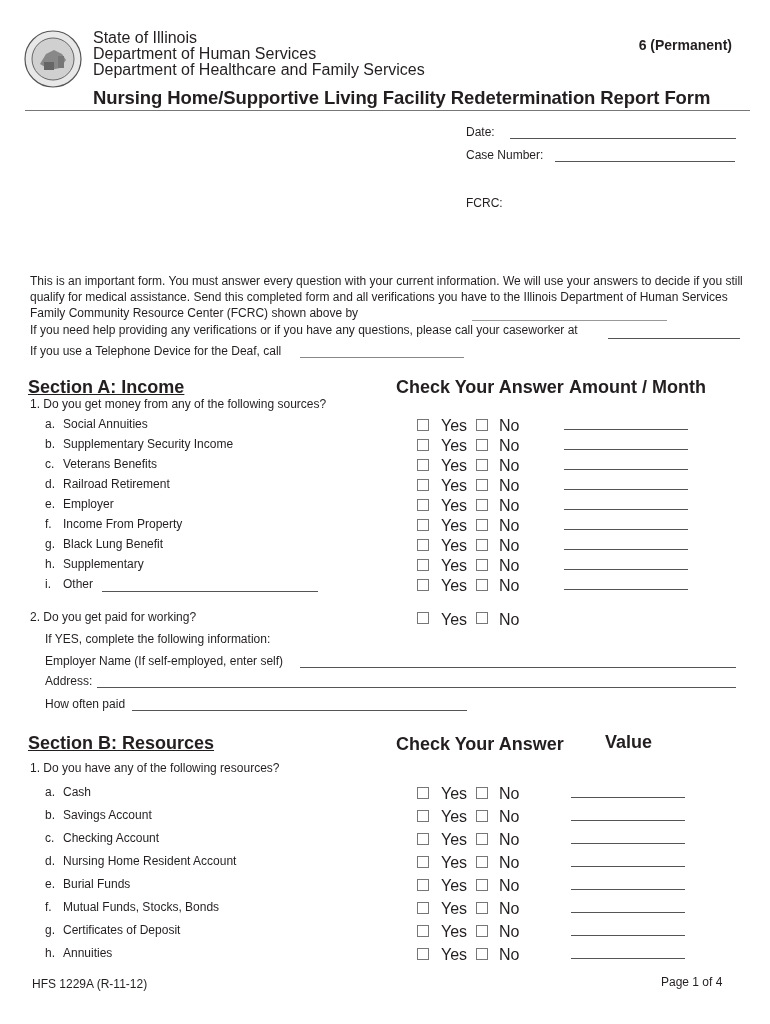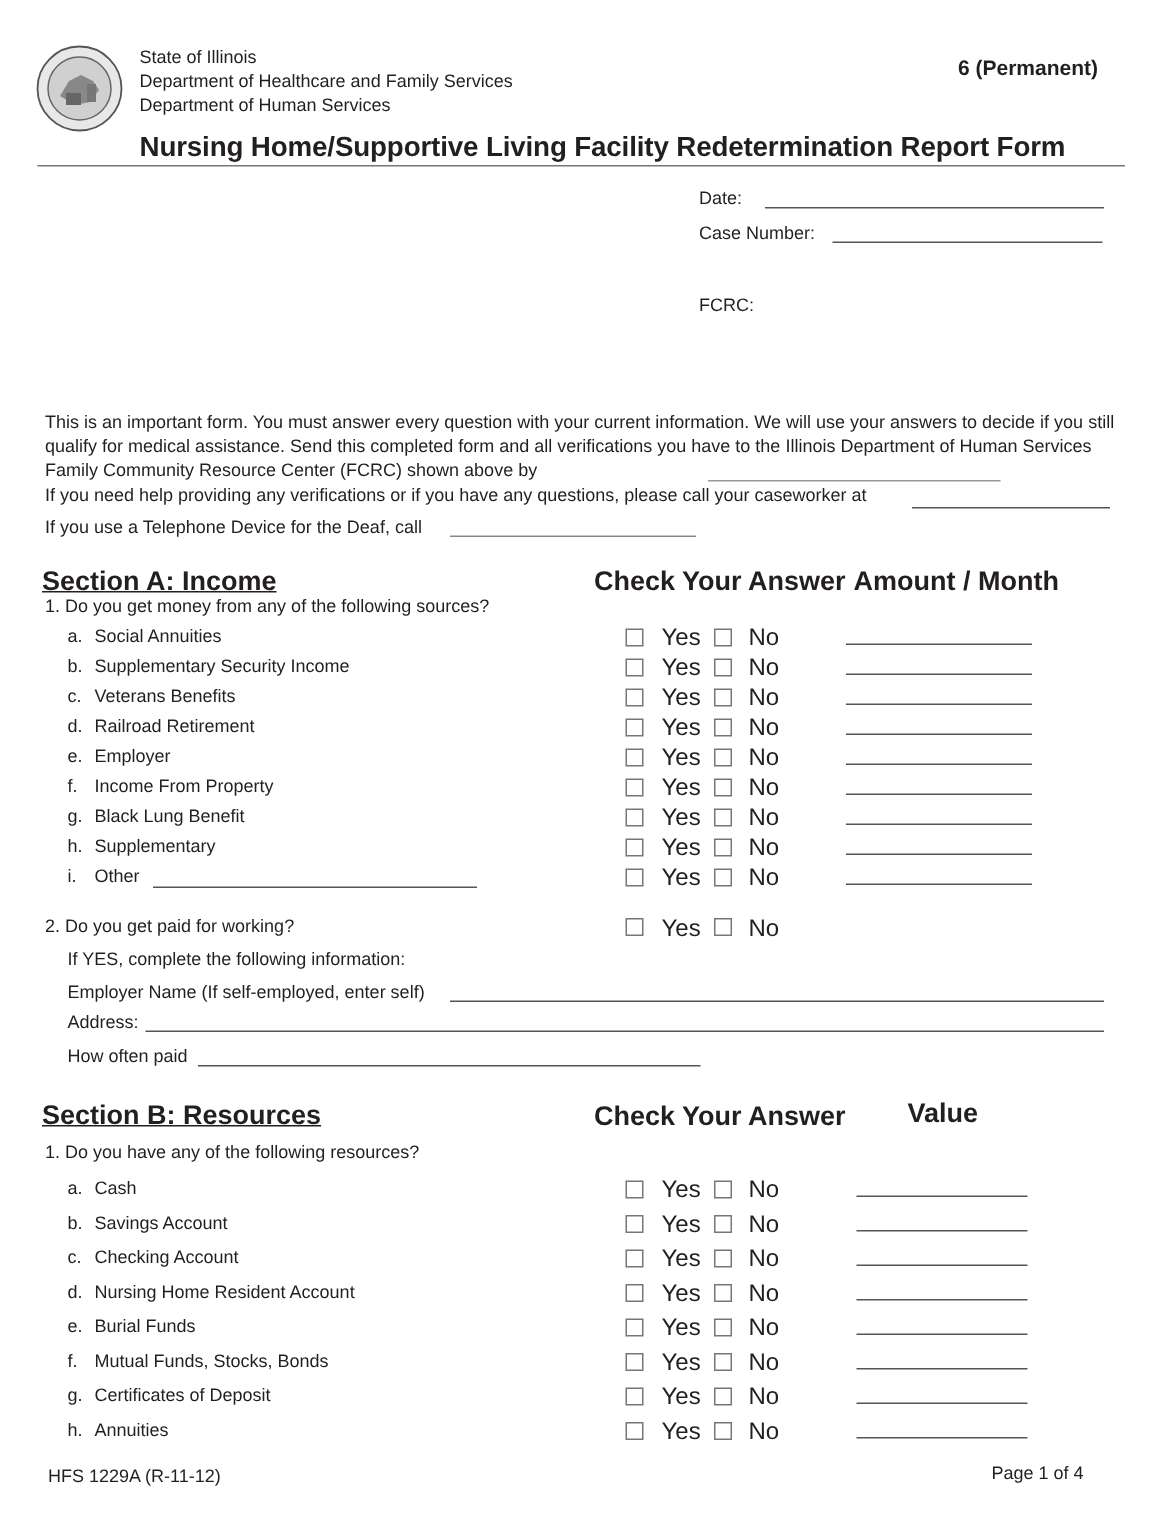--- a/index.html
+++ b/index.html
@@ -1,20 +1,20 @@
 <!DOCTYPE html>
 <html><head>
 <meta charset="utf-8">
 <style>
   html, body { margin:0; padding:0; background:#ffffff; }
   body { width:770px; height:1024px; position:relative; overflow:hidden;
          font-family:"Liberation Sans", sans-serif; color:#231f20; }
   .abs { position:absolute; }
   .seal { left:24px; top:30px; width:58px; height:58px; }
-  .agency { left:93px; top:30px; font-size:12px; line-height:16px; }
+  .agency { left:93px; top:30px; font-size:16px; line-height:16px; }
   .form-type { right:38px; top:37px; font-size:14px; font-weight:bold; }
   .title { left:93px; top:87px; font-size:18.5px; font-weight:bold; letter-spacing:-0.1px; }
   .title-rule { left:25px; top:110px; width:725px; height:0; border-top:1.5px solid #777; }
   .fl { font-size:12px; }
   .uline { border-bottom:1px solid #555; height:0; }
   .intro { left:30px; top:273px; width:720px; font-size:12px; line-height:16px; }
   .sec-head { font-size:18px; font-weight:bold; }
   .sec-title { text-decoration:underline; }
   .item { font-size:12px; }
   .cb { width:12px; height:12px; border:1px solid #777; background:#fff; box-sizing:border-box; cursor:pointer; }
@@ -28,22 +28,22 @@
   <svg width="58" height="58" viewBox="0 0 58 58">
     <circle cx="29" cy="29" r="28" fill="#e8e8e8" stroke="#555" stroke-width="1.2"></circle>
     <circle cx="29" cy="29" r="21" fill="#d0d0d0" stroke="#666" stroke-width="1"></circle>
     <path d="M16 34 L22 24 L30 20 L38 24 L42 30 L36 38 L26 40 Z" fill="#888"></path>
     <rect x="20" y="32" width="10" height="8" fill="#666"></rect>
     <rect x="34" y="26" width="6" height="12" fill="#777"></rect>
   </svg>
 </div>
 <div class="abs agency">
   <div>State of Illinois</div>
+  <div>Department of Human Services</div>
   <div>Department of Healthcare and Family Services</div>
-  <div>Department of Human Services</div>
 </div>
 <div class="abs form-type">6 (Permanent)</div>
 <div class="abs title">Nursing Home/Supportive Living Facility Redetermination Report Form</div>
 <div class="abs title-rule"></div>
 
 <div class="abs fl" style="left:466px; top:125px;">Date:</div>
 <div class="abs uline" style="left:510px; top:138px; width:226px;"></div>
 <div class="abs fl" style="left:466px; top:148px;">Case Number:</div>
 <div class="abs uline" style="left:555px; top:161px; width:180px;"></div>
 <div class="abs fl" style="left:466px; top:196px;">FCRC:</div>

